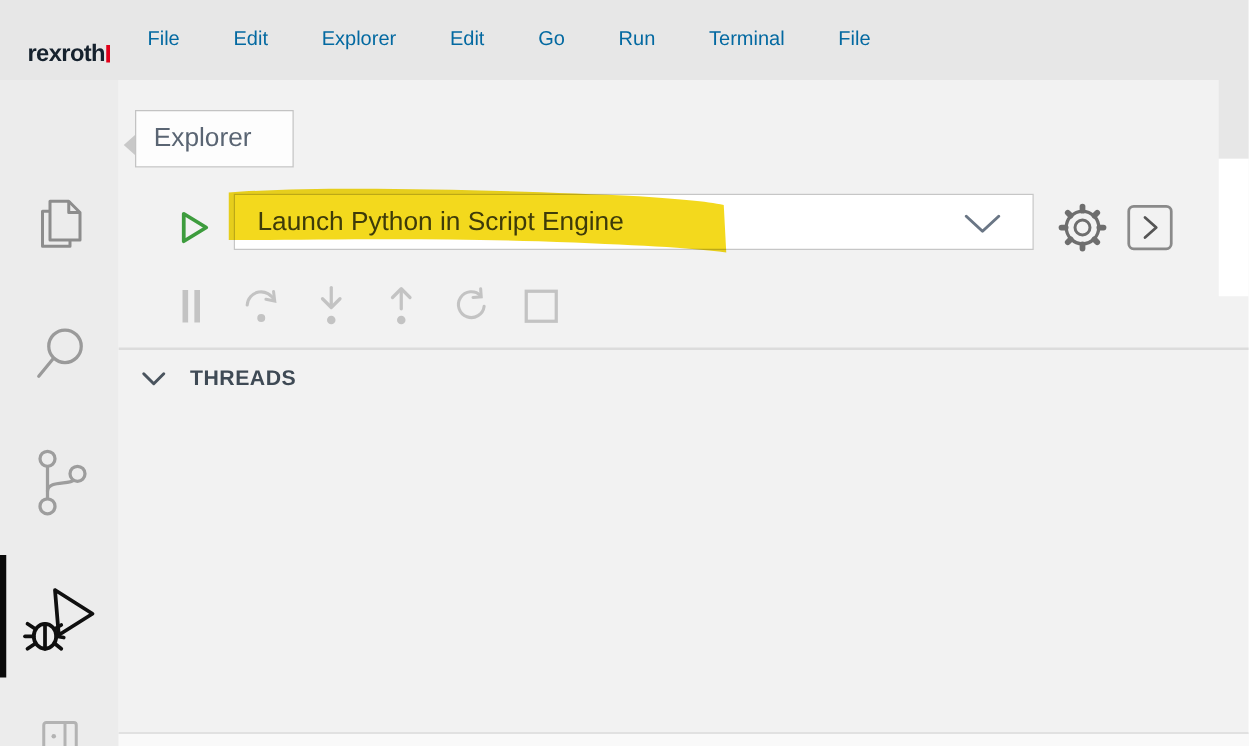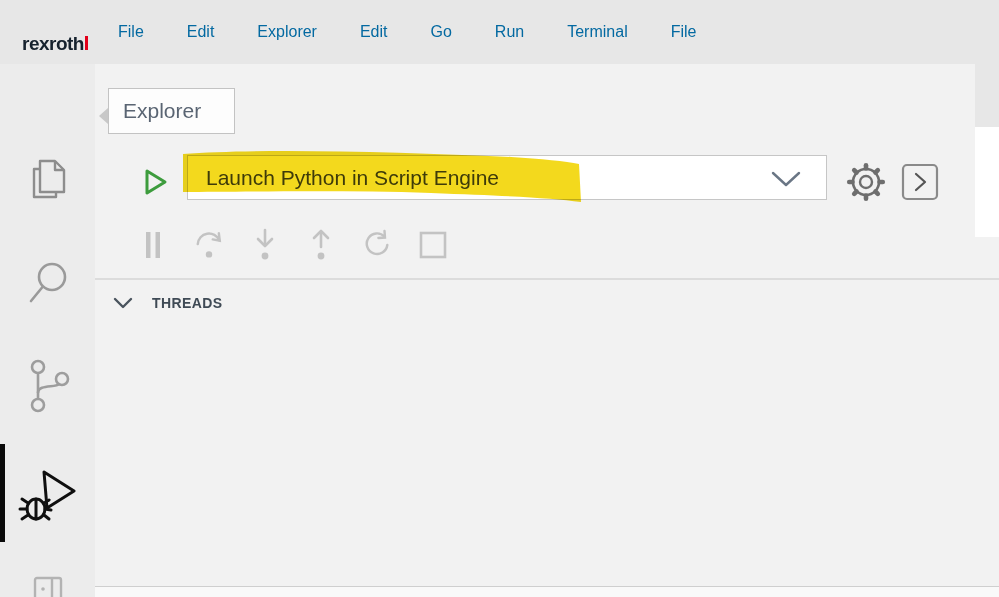--- a/index.html
+++ b/index.html
@@ -90,21 +90,21 @@
     width:30px;height:36px;display:flex;align-items:center;justify-content:center;cursor:default;
   }
   
   .separator-top{position:absolute;left:95px;top:278px;width:904px;height:2px;background:#dcdcdc;}
   .threads-header{
     position:absolute;left:108px;top:289px;width:860px;height:28px;
     display:flex;align-items:center;cursor:pointer;
   }
   .threads-header .chev{margin-left:4px;}
   .threads-header .label{
-    margin-left:18px;font-size:14px;font-weight:bold;letter-spacing:.4px;color:#3f4a55;
+    margin-left:18px;font-size:17px;font-weight:bold;letter-spacing:.4px;color:#3f4a55;
   }
   .bottom-line{position:absolute;left:95px;top:586px;width:904px;height:1px;background:#cfcfcf;}
   .bottom-strip{position:absolute;left:95px;top:587px;width:904px;height:10px;background:#f9f9f9;}
   svg{display:block;}
 </style>
 </head>
 <body>
 
 <div class="menubar">
   <div class="logo">

